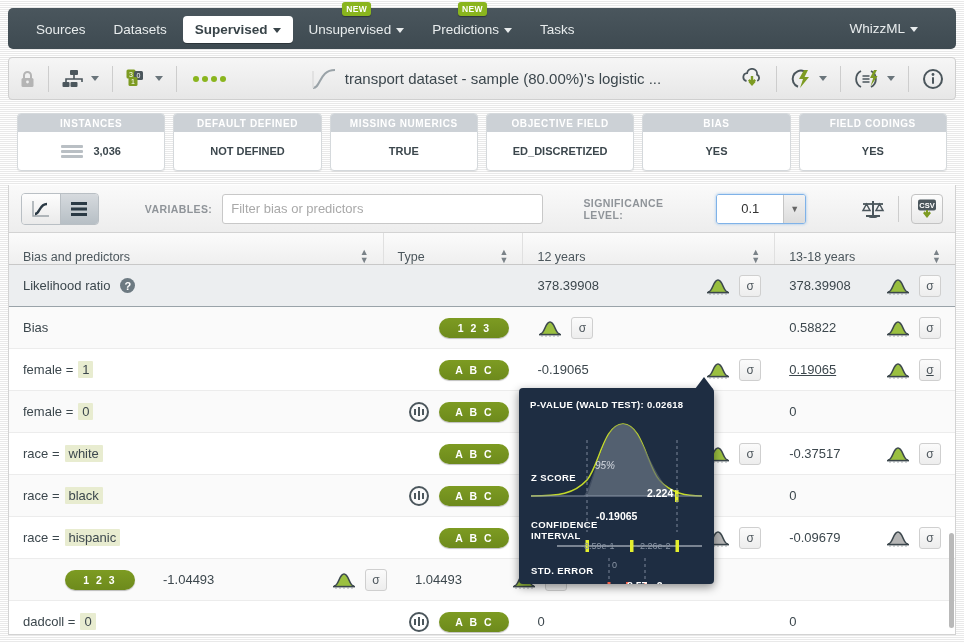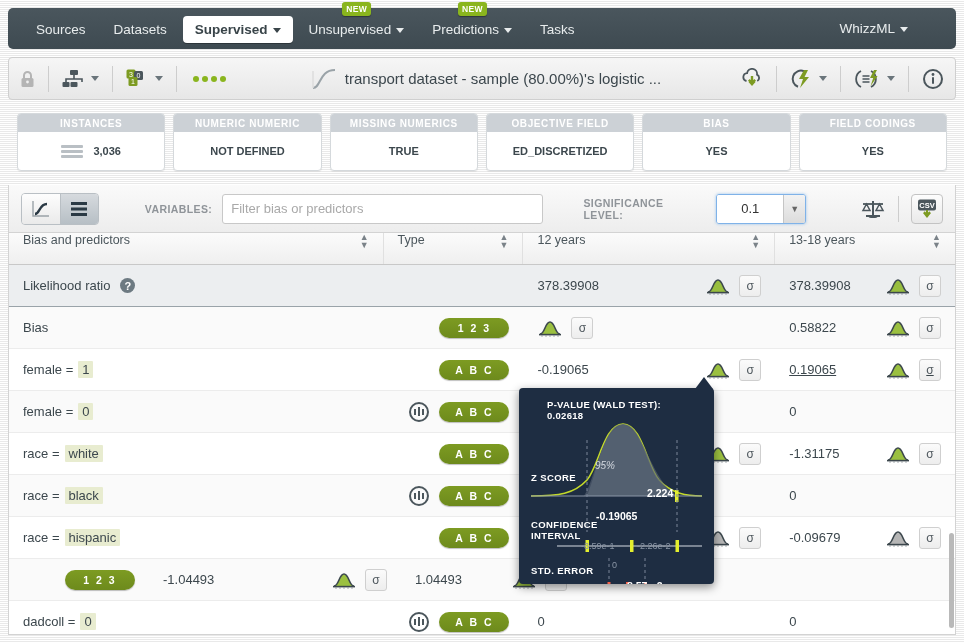--- a/index.html
+++ b/index.html
@@ -36,21 +36,21 @@
     display:inline-block;margin-left:5px;
     border-left:4px solid transparent;border-right:4px solid transparent;
     border-top:5px solid currentColor;vertical-align:middle;
   }
   .badge-new{
     position:absolute;top:-14px;left:50%;transform:translateX(-14px);
     background:#8ab51e;color:#fff;font-size:8.5px;font-weight:bold;
     padding:2px 4px;border-radius:3px;letter-spacing:.3px;
     box-shadow:0 1px 1px rgba(0,0,0,.35);
   }
-  .nav-right{margin-left:auto;padding-right:34px;display:flex;align-items:center;}
+  .nav-right{margin-left:auto;padding-right:24px;display:flex;align-items:center;}
   .nav-right .nav-item{margin-bottom:0;font-size:13.5px;}
 
   
   .toolbar{
     position:absolute;left:8px;top:57px;width:948px;height:43px;
     background:linear-gradient(#f6f6f6,#e7e7e7);
     border:1px solid #cfcfcf;border-radius:4px;
     display:flex;align-items:center;
   }
   .tb-sep{width:1px;height:26px;background:#cdcdcd;margin:0 2px;}
@@ -133,21 +133,21 @@
   .table{
     position:absolute;left:8px;top:233px;width:948px;height:402px;
     background:#fff;border:1px solid #d3d3d3;border-top:none;overflow:hidden;
   }
   .thead{
     display:flex;height:32px;align-items:center;
     background:linear-gradient(#fbfbfb,#efefef);
     border-bottom:1px solid #c8c8c8;
   }
   .th{
-    display:flex;align-items:flex-start;font-size:12.5px;color:#4b565c;
+    display:flex;align-items:flex-end;font-size:12.5px;color:#4b565c;
     padding:0 14px;height:100%;border-right:1px solid #e0e0e0;
     position:relative;cursor:pointer;gap:36px;
   }
   .th .sortico{margin-left:auto;font-size:9px;color:#7a8288;line-height:8px;text-align:center;}
   .c1{width:375px;} .c2{width:140px;} .c3{width:252px;} .c4{width:180px;border-right:none;}
 
   .row{display:flex;height:42px;align-items:center;border-bottom:1px solid #ececec;}
   .row.alt{background:#fafafa;}
   .row.head-row{background:#eceef0;border-bottom:1px solid #9aa3a9;}
   .cell{display:flex;align-items:center;height:100%;padding:0 14px;}
@@ -178,21 +178,21 @@
     background:linear-gradient(#fbfbfb,#ededed);
     display:flex;align-items:center;justify-content:center;
     font-size:12px;color:#50595f;margin-left:8px;cursor:pointer;
   }
 
   
   .tooltip{
     position:absolute;left:519px;top:388px;width:195px;height:196px;
     background:#1e2d42;border-radius:4px;color:#fff;
     box-shadow:0 3px 10px rgba(0,0,0,.45);z-index:40;
-    padding:11px 28px;overflow:hidden;
+    padding:11px 11px;overflow:hidden;
   }
   .tt-arrow{
     position:absolute;left:695px;top:377px;width:0;height:0;
     border-left:9px solid transparent;border-right:9px solid transparent;
     border-bottom:12px solid #1e2d42;z-index:41;
   }
   .tt-title{font-size:9.5px;font-weight:bold;letter-spacing:.3px;}
   .tt-lab{
     position:absolute;font-size:9.5px;font-weight:bold;letter-spacing:.4px;color:#fff;
   }
@@ -315,21 +315,21 @@
         <div class="card-body">
           <span class="hamb-mini">
             <i></i>
             <i></i>
             <i></i>
           </span>
           <span>3,036</span>
         </div>
       </div>
       <div class="card">
-        <div class="card-head">NUMERIC NUMERIC</div>
+        <div class="card-head">DEFAULT DEFINED</div>
         <div class="card-body">
           <span>NOT DEFINED</span>
         </div>
       </div>
       <div class="card">
         <div class="card-head">MISSING NUMERICS</div>
         <div class="card-body">
           <span>TRUE</span>
         </div>
       </div>
@@ -586,21 +586,21 @@
                   <line x1="8" y1="16.6" x2="8" y2="17.6"></line>
                   <line x1="12" y1="16.6" x2="12" y2="17.6"></line>
                   <line x1="16" y1="16.6" x2="16" y2="17.6"></line>
                   <line x1="20" y1="16.6" x2="20" y2="17.6"></line>
                 </g>
               </svg>
             </span>
             <span class="sig-box">σ</span>
           </div>
           <div class="cell v v2" style="width: 180px;">
-            <span class="val-num">-1.31175</span>
+            <span class="val-num">-0.37517</span>
             <span class="bell">
               <svg width="24" height="18" viewBox="0 0 24 18">
                 <path d="M2 15 C7 15, 7 3, 12 3 C17 3, 17 15, 22 15 Z" fill="#8ab51e" opacity="0.85"></path>
                 <path d="M2 15 C7 15, 7 3, 12 3 C17 3, 17 15, 22 15" fill="none" stroke="#3c474d" stroke-width="1.6"></path>
                 <line x1="1" y1="15.6" x2="23" y2="15.6" stroke="#3c474d" stroke-width="1.6"></line>
                 <g stroke="#6b747a" stroke-width="1">
                   <line x1="4" y1="16.6" x2="4" y2="17.6"></line>
                   <line x1="8" y1="16.6" x2="8" y2="17.6"></line>
                   <line x1="12" y1="16.6" x2="12" y2="17.6"></line>
                   <line x1="16" y1="16.6" x2="16" y2="17.6"></line>

